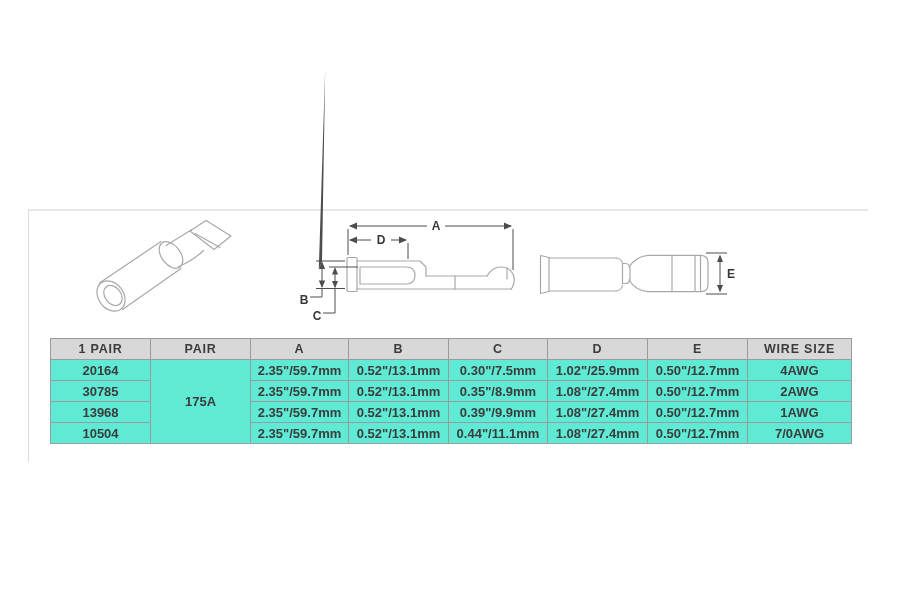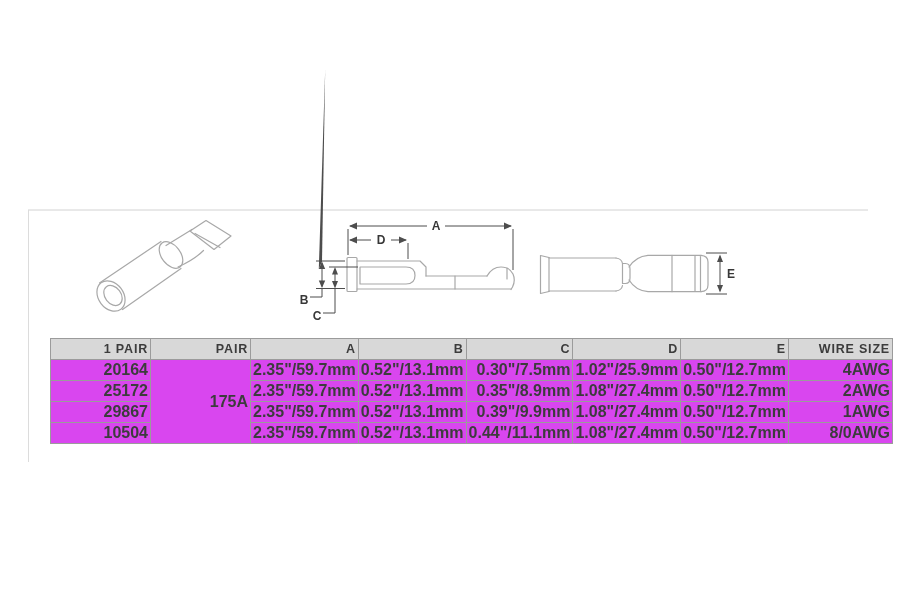--- a/index.html
+++ b/index.html
@@ -15,25 +15,25 @@
   .dim{stroke:var(--dim_line,#4d4d4d);stroke-width:1;fill:none;}
   .ah{fill:var(--dim_line,#4d4d4d);stroke:none;}
   .dimlabel{fill:var(--label_color,#383838);font-family:"Liberation Sans",sans-serif;
         font-size:12px;font-weight:bold;}
   
   .spec-table{position:absolute;left:50px;top:338px;}
   .spec-table table{border-collapse:collapse;table-layout:fixed;
         border:1px solid var(--table_outer_border,#8b8b8b);}
   .spec-table th,.spec-table td{
         border:1px solid var(--table_border,#9b9b9b);
-        text-align:right;vertical-align:middle;padding:0 2px;
+        text-align:center;vertical-align:middle;padding:0 2px;
         color:var(--table_text,#3c3c3c);white-space:nowrap;overflow:hidden;}
   .spec-table th{background:var(--header_bg,#d8d8d8);height:20px;
         font-size:12.5px;font-weight:bold;letter-spacing:0.8px;}
-  .spec-table td{height:20px;font-size:16px;font-weight:bold;background:#d946ef;}
+  .spec-table td{height:20px;font-size:13px;font-weight:bold;background:#5eead4;}
 </style>
 </head>
 <body style="--header_bg: #d8d8d8; --table_border: #9b9b9b; --table_outer_border: #8b8b8b; --table_text: #3c3c3c; --part_line: #a8a8a8; --dim_line: #4d4d4d; --label_color: #383838; --frame_line: #d2d2d2;">
 
 <div class="stage">
 
   <svg class="drawing" width="900" height="600" viewBox="0 0 900 600">
 
     <g>
       <path class="frame" d="M28,210 H868"></path>
@@ -151,43 +151,43 @@
           <td>20164</td>
           <td rowspan="4">175A</td>
           <td>2.35"/59.7mm</td>
           <td>0.52"/13.1mm</td>
           <td>0.30"/7.5mm</td>
           <td>1.02"/25.9mm</td>
           <td>0.50"/12.7mm</td>
           <td>4AWG</td>
         </tr>
         <tr>
-          <td>25172</td>
+          <td>30785</td>
           <td>2.35"/59.7mm</td>
           <td>0.52"/13.1mm</td>
           <td>0.35"/8.9mm</td>
           <td>1.08"/27.4mm</td>
           <td>0.50"/12.7mm</td>
           <td>2AWG</td>
         </tr>
         <tr>
-          <td>29867</td>
+          <td>13968</td>
           <td>2.35"/59.7mm</td>
           <td>0.52"/13.1mm</td>
           <td>0.39"/9.9mm</td>
           <td>1.08"/27.4mm</td>
           <td>0.50"/12.7mm</td>
           <td>1AWG</td>
         </tr>
         <tr>
           <td>10504</td>
           <td>2.35"/59.7mm</td>
           <td>0.52"/13.1mm</td>
           <td>0.44"/11.1mm</td>
           <td>1.08"/27.4mm</td>
           <td>0.50"/12.7mm</td>
-          <td>8/0AWG</td>
+          <td>7/0AWG</td>
         </tr>
       </tbody>
     </table>
   </div>
 
 </div>
 
 </body></html>

